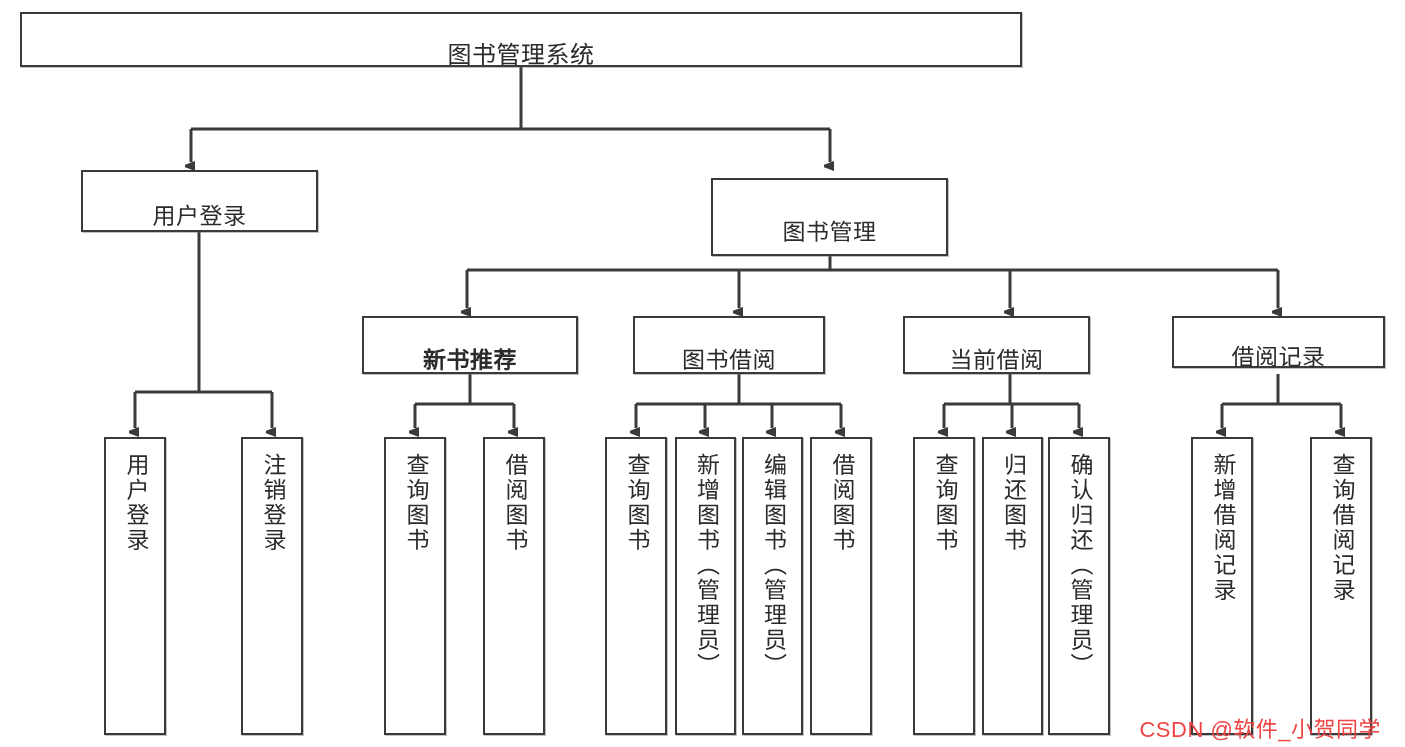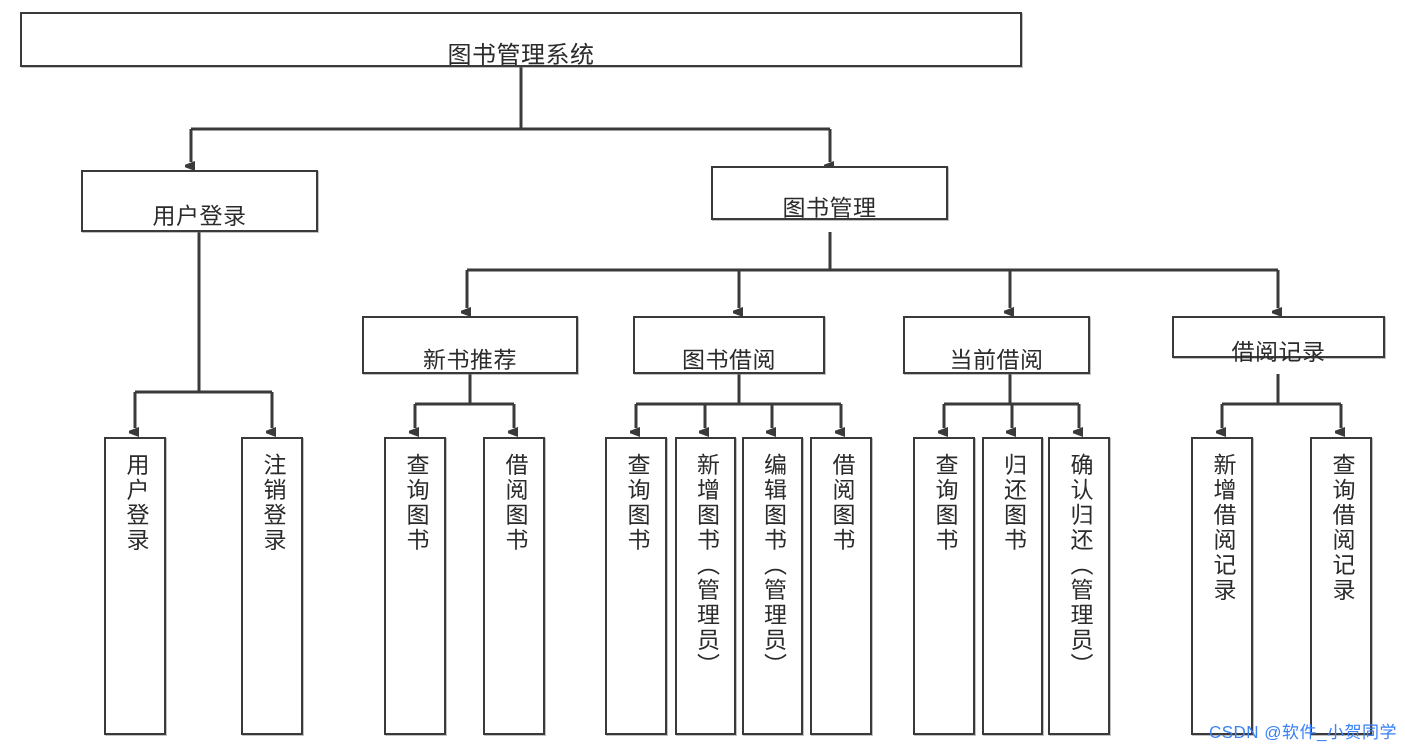--- a/index.html
+++ b/index.html
@@ -57,24 +57,24 @@
   .node.v .lbl {
     writing-mode: vertical-rl;
     text-orientation: upright;
     font-size: 23px;
     line-height: 1.12;
     letter-spacing: 2px;
     white-space: nowrap;
   }
   .watermark {
     position: absolute;
-    right: 8px;
+    right: 24px;
     bottom: 4px;
-    font-size: 17px;
-    color: #3b82f6;
+    font-size: 22px;
+    color: #ef4444;
     letter-spacing: .5px;
     white-space: nowrap;
     font-family: "Liberation Sans", "DejaVu Sans", sans-serif;
   }
 </style>
 </head>
 <body>
 
 <div id="canvas">
 
@@ -131,34 +131,34 @@
     </g>
   </svg>
 
   <div class="node h root" style="left:20px; top:12px; width:1002px; height:55px;">
     <span class="lbl">图书管理系统</span>
   </div>
 
   <div class="node h" style="left:81px; top:170px; width:237px; height:62px;">
     <span class="lbl">用户登录</span>
   </div>
-  <div class="node h" style="left:711px; top:166px; width:237px; height:54px;">
+  <div class="node h" style="left:711px; top:178px; width:237px; height:78px;">
     <span class="lbl">图书管理</span>
   </div>
 
-  <div class="node h" style="left:362px; top:316px; width:216px; height:58px;">
+  <div class="node h" style="left:362px; top:316px; width:216px; height:58px;font-weight:bold;">
     <span class="lbl">新书推荐</span>
   </div>
   <div class="node h" style="left:633px; top:316px; width:192px; height:58px;">
     <span class="lbl">图书借阅</span>
   </div>
   <div class="node h" style="left:903px; top:316px; width:187px; height:58px;">
     <span class="lbl">当前借阅</span>
   </div>
-  <div class="node h" style="left:1172px; top:316px; width:213px; height:42px;">
+  <div class="node h" style="left:1172px; top:316px; width:213px; height:52px;">
     <span class="lbl">借阅记录</span>
   </div>
 
   <div class="node v" style="left:104px; top:437px; width:62px; height:298px;">
     <span class="lbl">用户登录</span>
   </div>
   <div class="node v" style="left:241px; top:437px; width:62px; height:298px;">
     <span class="lbl">注销登录</span>
   </div>
 

